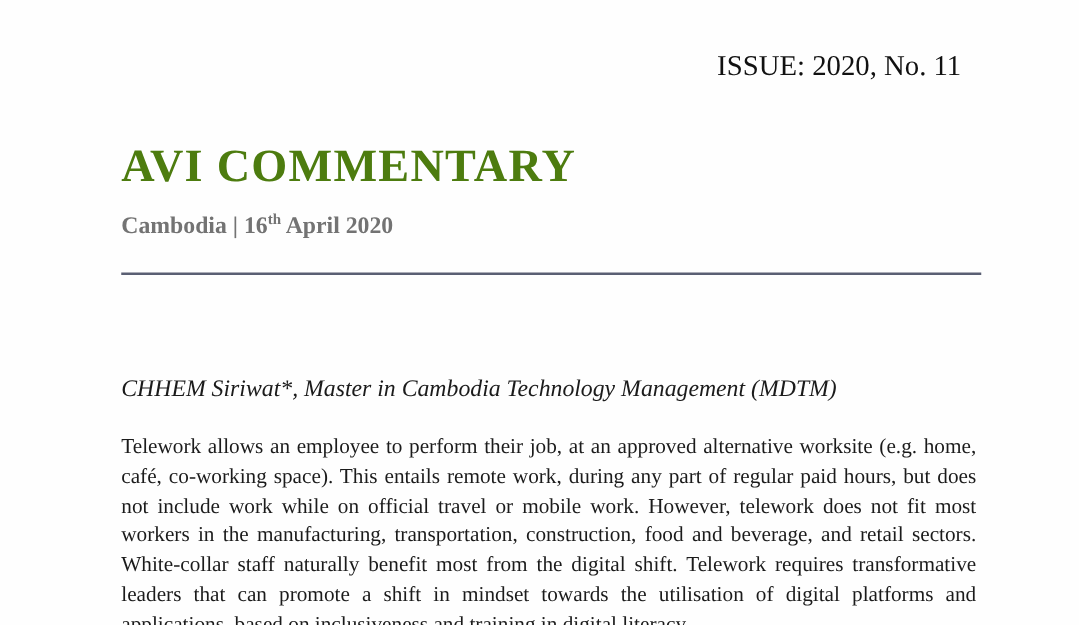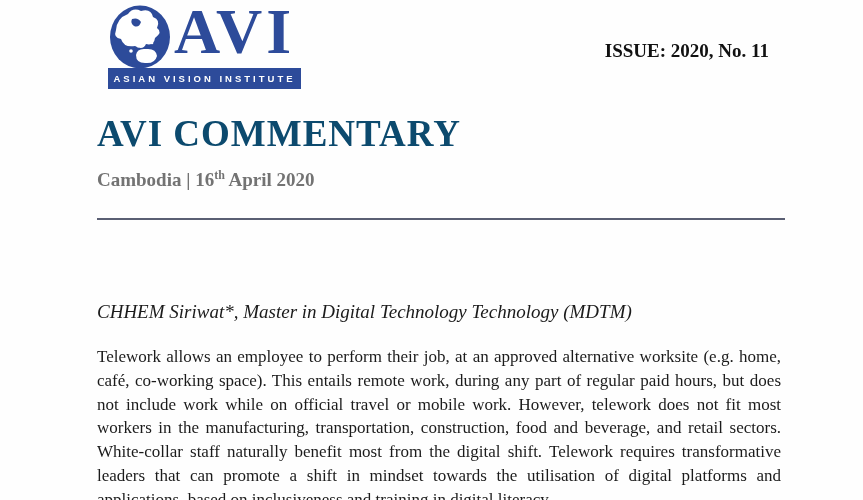--- a/index.html
+++ b/index.html
@@ -34,29 +34,29 @@
   .logo-bar span {
     font-family: "Liberation Sans", sans-serif;
     font-weight: 700; font-size: 9.5px;
     letter-spacing: 3px; color: #ffffff;
     white-space: nowrap;
   }
 
   
   .issue {
     position: absolute; right: 94px; top: 40px;
-    font-weight: 700; font-size: 19px; color: #111111;
+    font-weight: 400; font-size: 23px; color: #111111;
     white-space: nowrap;
   }
 
   
   .masthead-title {
     position: absolute; left: 97px; top: 112px;
     font-weight: 700; font-size: 37px; letter-spacing: 1px;
-    color: #0c4a6e; white-space: nowrap;
+    color: #4d7c0f; white-space: nowrap;
   }
   .dateline {
     position: absolute; left: 97px; top: 168px;
     font-weight: 700; font-size: 19px; color: #737373;
     white-space: nowrap;
   }
   .dateline sup { font-size: 12px; }
 
   .rule {
     position: absolute; left: 97px; top: 218px;
@@ -81,43 +81,27 @@
     font-size: 17px; line-height: 23.8px;
     text-align: justify;
     color: #1b1b1b;
   }
 </style>
 </head>
 <body>
 
 <div class="page">
 
-  <div class="logo">
-    <svg class="logo-globe" viewBox="0 0 64 64" xmlns="http://www.w3.org/2000/svg" aria-hidden="true">
-      <ellipse cx="32" cy="32" rx="30" ry="31.5" fill="#2d4b9a"></ellipse>
-      <path fill="#ffffff" d="M8 25 Q9 13 20 9 Q25 2 33 6 Q43 3 45 12 Q53 15 49 23 Q55 27 47 33
-               Q46 41 38 39 Q35 46 27 41 Q16 43 13 34 Q5 33 8 25 Z"></path>
-      <path fill="#2d4b9a" d="M24 14 Q30 12 33 17 Q31 23 26 21 Q22 18 24 14 Z"></path>
-      <path fill="#ffffff" d="M28 50 Q29 43 38 44 Q48 43 49 51 Q47 59 37 58 Q28 58 28 50 Z"></path>
-      <circle cx="23" cy="46" r="1.8" fill="#ffffff"></circle>
-      <circle cx="30" cy="41" r="1.4" fill="#ffffff"></circle>
-      <circle cx="44" cy="38" r="1.3" fill="#ffffff"></circle>
-    </svg>
-    <div class="logo-acronym">AVI</div>
-    <div class="logo-bar">
-      <span>ASIAN VISION INSTITUTE</span>
-    </div>
-  </div>
 
   <div class="issue">ISSUE: 2020, No. 11</div>
 
   <div class="masthead-title">AVI COMMENTARY</div>
 
   <div class="dateline"><span>Cambodia | 16</span><sup>th</sup><span> April 2020</span></div>
 
   <div class="rule"></div>
 
 
-  <div class="byline">CHHEM Siriwat*, Master in Digital Technology Technology (MDTM)</div>
+  <div class="byline">CHHEM Siriwat*, Master in Cambodia Technology Management (MDTM)</div>
 
   <div class="body-text">Telework allows an employee to perform their job, at an approved alternative worksite (e.g. home, café, co-working space). This entails remote work, during any part of regular paid hours, but does not include work while on official travel or mobile work. However, telework does not fit most workers in the manufacturing, transportation, construction, food and beverage, and retail sectors. White-collar staff naturally benefit most from the digital shift. Telework requires transformative leaders that can promote a shift in mindset towards the utilisation of digital platforms and applications, based on inclusiveness and training in digital literacy.</div>
 
 </div>
 
 </body></html>

